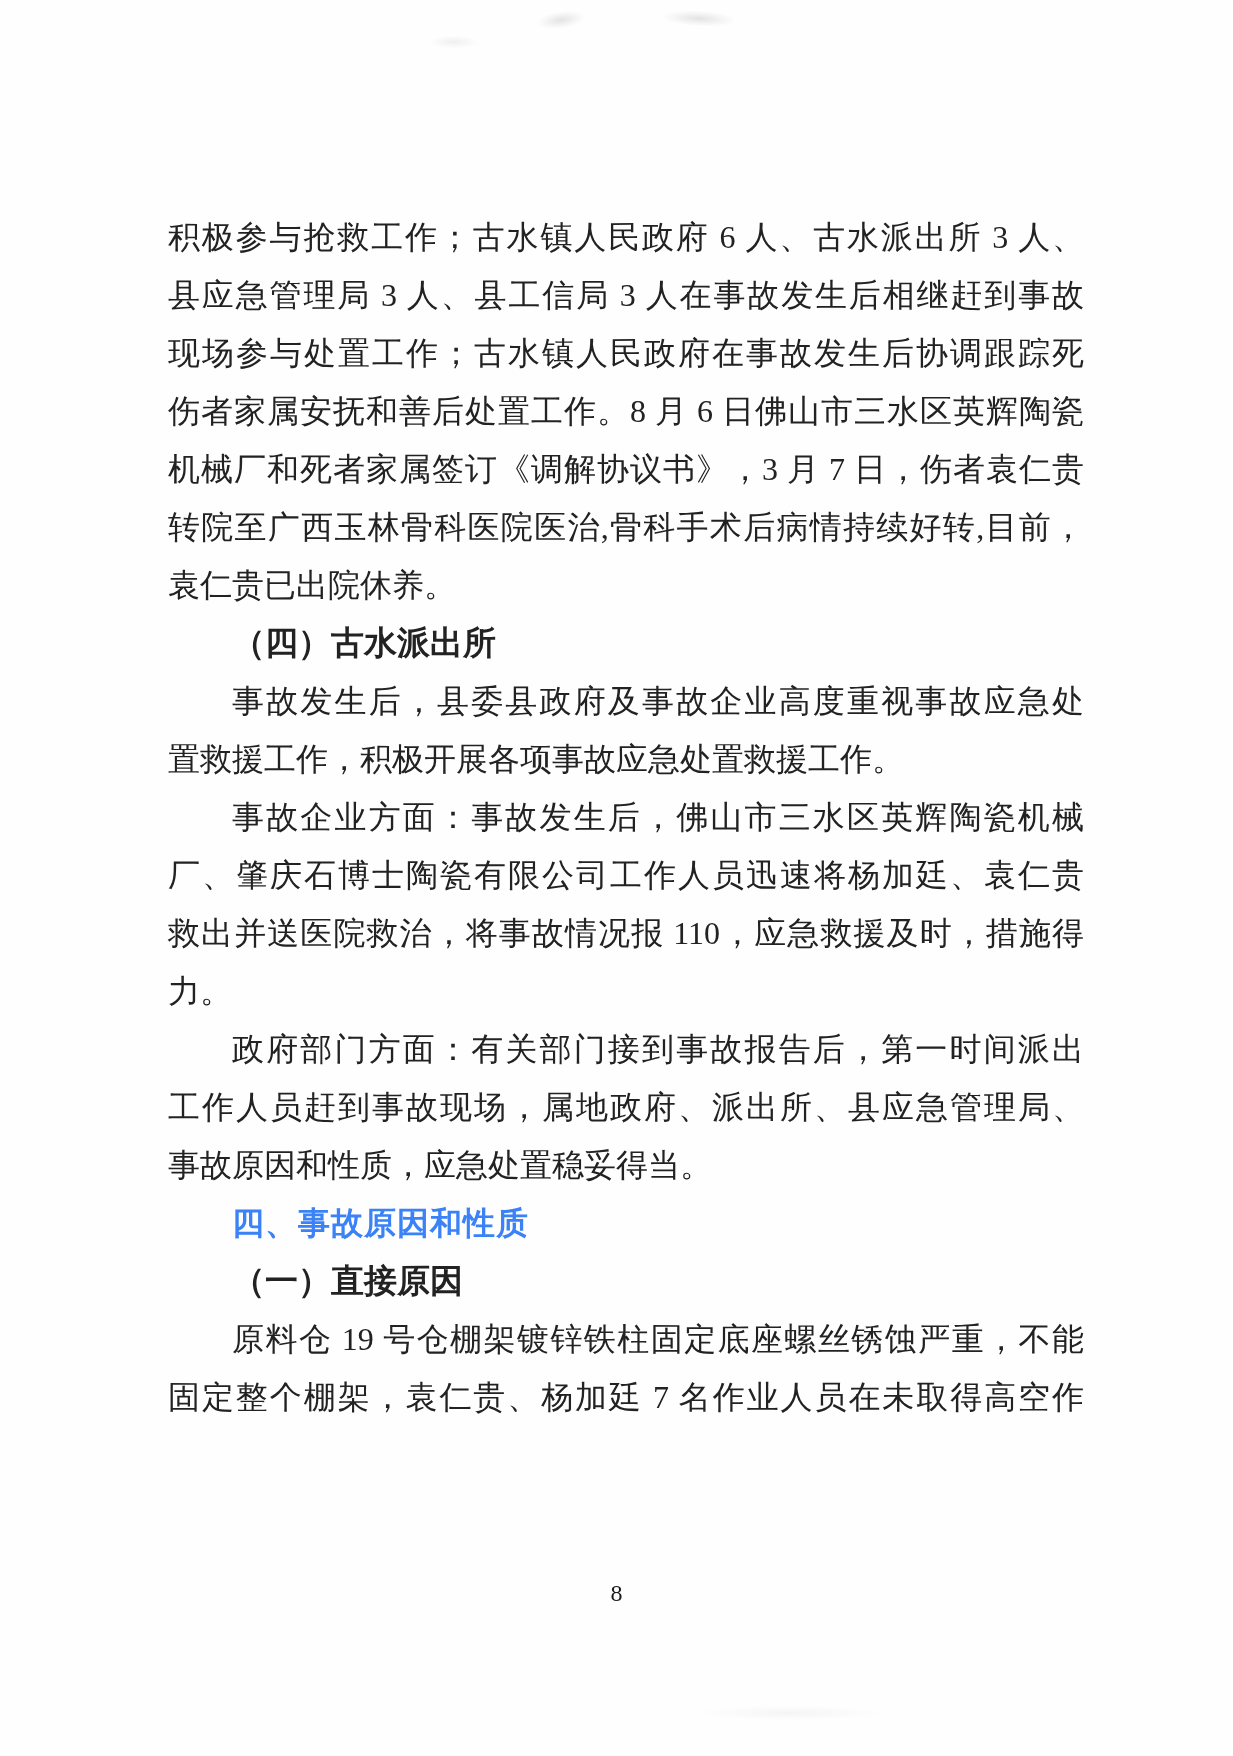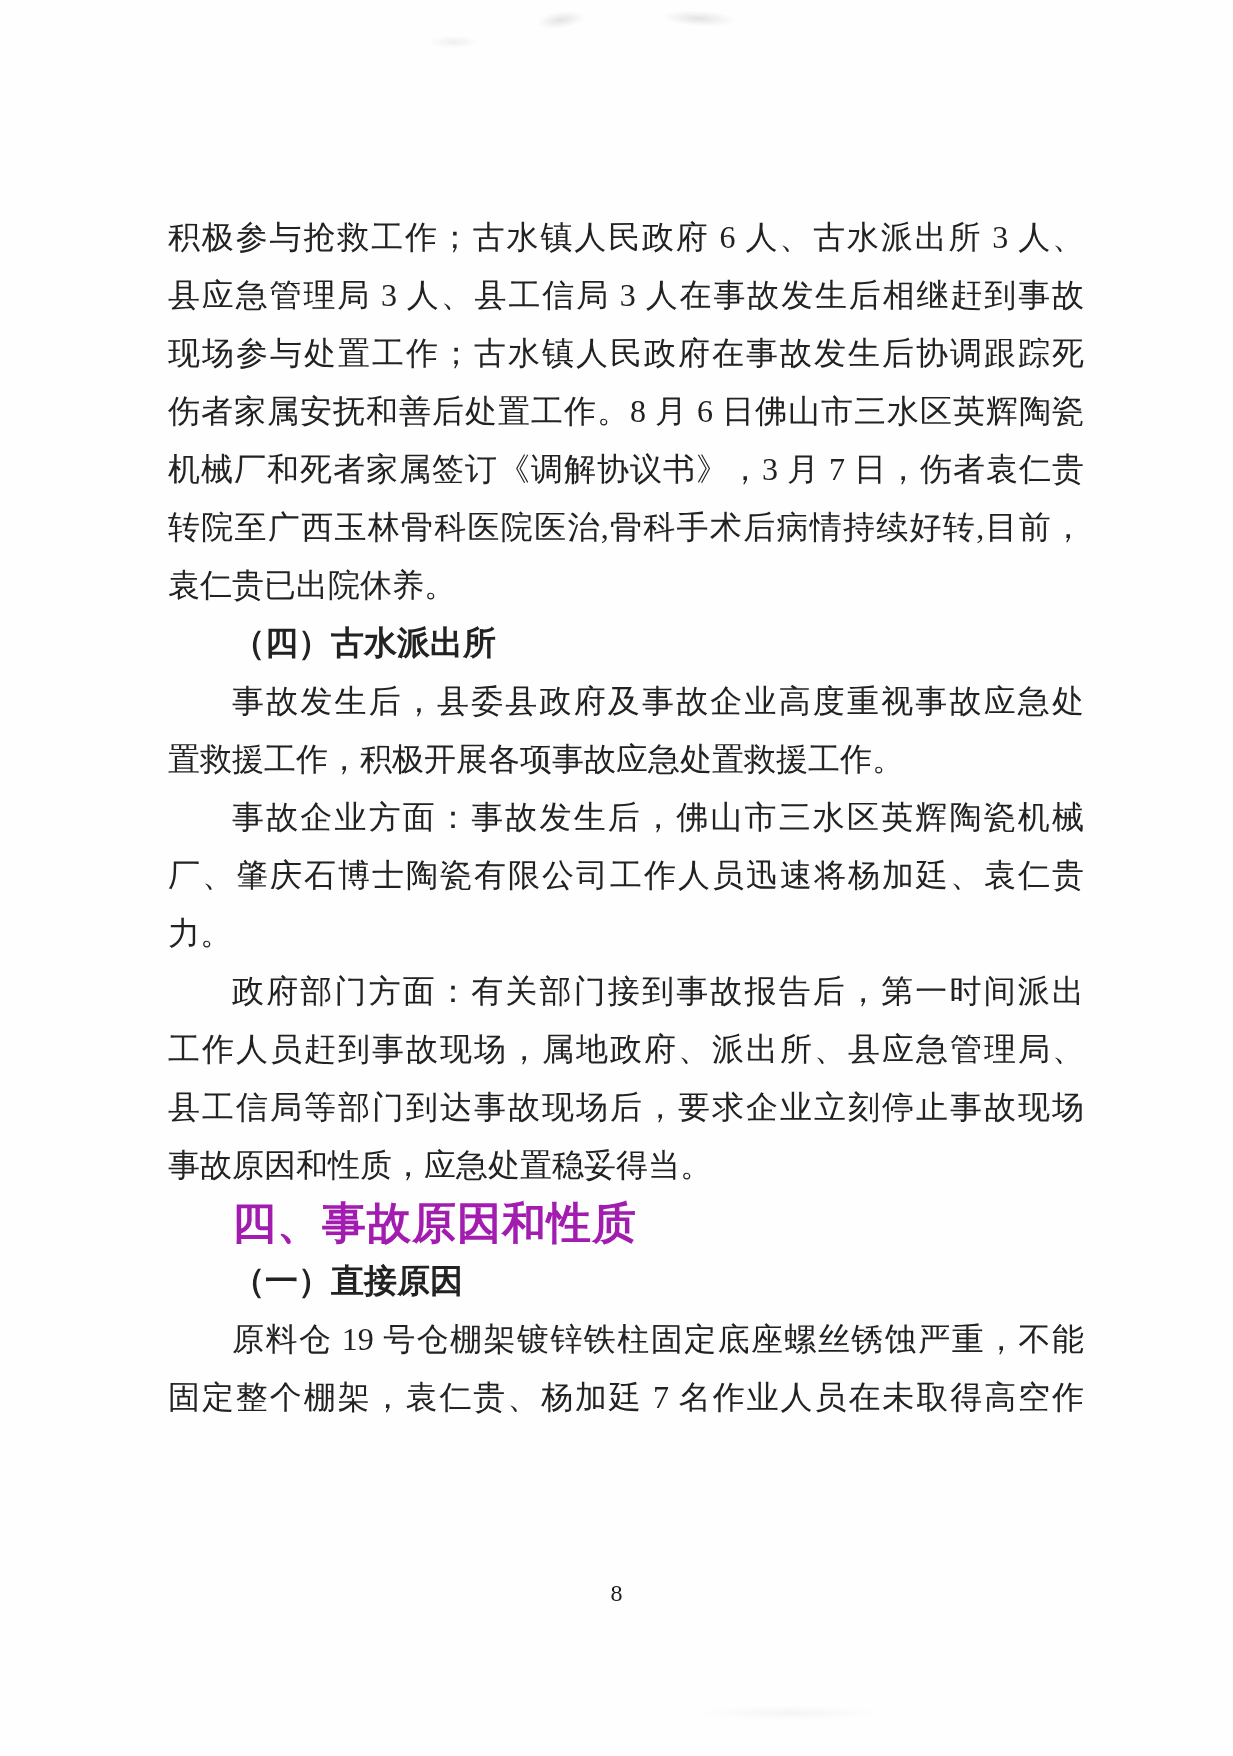--- a/index.html
+++ b/index.html
@@ -50,23 +50,23 @@
   .indent { text-indent: 64px; }
   
   .kai {
     font-weight: 700;
     font-size: 33px;
   }
   
   .hei {
     font-weight: 700;
     font-family: "Liberation Sans", "DejaVu Sans", sans-serif;
-    font-size: 44px;
+    font-size: 32px;
     letter-spacing: 1px;
-    color: #a21caf;
+    color: #3b82f6;
   }
   .page-number {
     position: absolute;
     left: 0;
     top: 1580px;
     width: 1233px;
     text-align: center;
     font-size: 24px;
     color: #1c1c1c;
     font-family: "Liberation Serif", "DejaVu Serif", serif;
@@ -88,24 +88,24 @@
     <div class="line body fill">现场参与处置工作；古水镇人民政府在事故发生后协调跟踪死</div>
     <div class="line body fill">伤者家属安抚和善后处置工作。8 月 6 日佛山市三水区英辉陶瓷</div>
     <div class="line body fill">机械厂和死者家属签订《调解协议书》，3 月 7 日，伤者袁仁贵</div>
     <div class="line body fill">转院至广西玉林骨科医院医治,骨科手术后病情持续好转,目前，</div>
     <div class="line body">袁仁贵已出院休养。</div>
     <div class="line kai indent">（四）古水派出所</div>
     <div class="line body fill indent">事故发生后，县委县政府及事故企业高度重视事故应急处</div>
     <div class="line body">置救援工作，积极开展各项事故应急处置救援工作。</div>
     <div class="line body fill indent">事故企业方面：事故发生后，佛山市三水区英辉陶瓷机械</div>
     <div class="line body fill">厂、肇庆石博士陶瓷有限公司工作人员迅速将杨加廷、袁仁贵</div>
+    <div class="line body fill">救出并送医院救治，将事故情况报 110，应急救援及时，措施得</div>
     <div class="line body">力。</div>
     <div class="line body fill indent">政府部门方面：有关部门接到事故报告后，第一时间派出</div>
     <div class="line body fill">工作人员赶到事故现场，属地政府、派出所、县应急管理局、</div>
-    <div class="line body fill">县工信局等部门到达事故现场后，要求企业立刻停止事故现场</div>
     <div class="line body">事故原因和性质，应急处置稳妥得当。</div>
     <div class="line hei indent">四、事故原因和性质</div>
     <div class="line kai indent">（一）直接原因</div>
     <div class="line body fill indent">原料仓 19 号仓棚架镀锌铁柱固定底座螺丝锈蚀严重，不能</div>
     <div class="line body fill">固定整个棚架，袁仁贵、杨加廷 7 名作业人员在未取得高空作</div>
   </main>
 
   <div class="page-number">8</div>
 
 </div>

